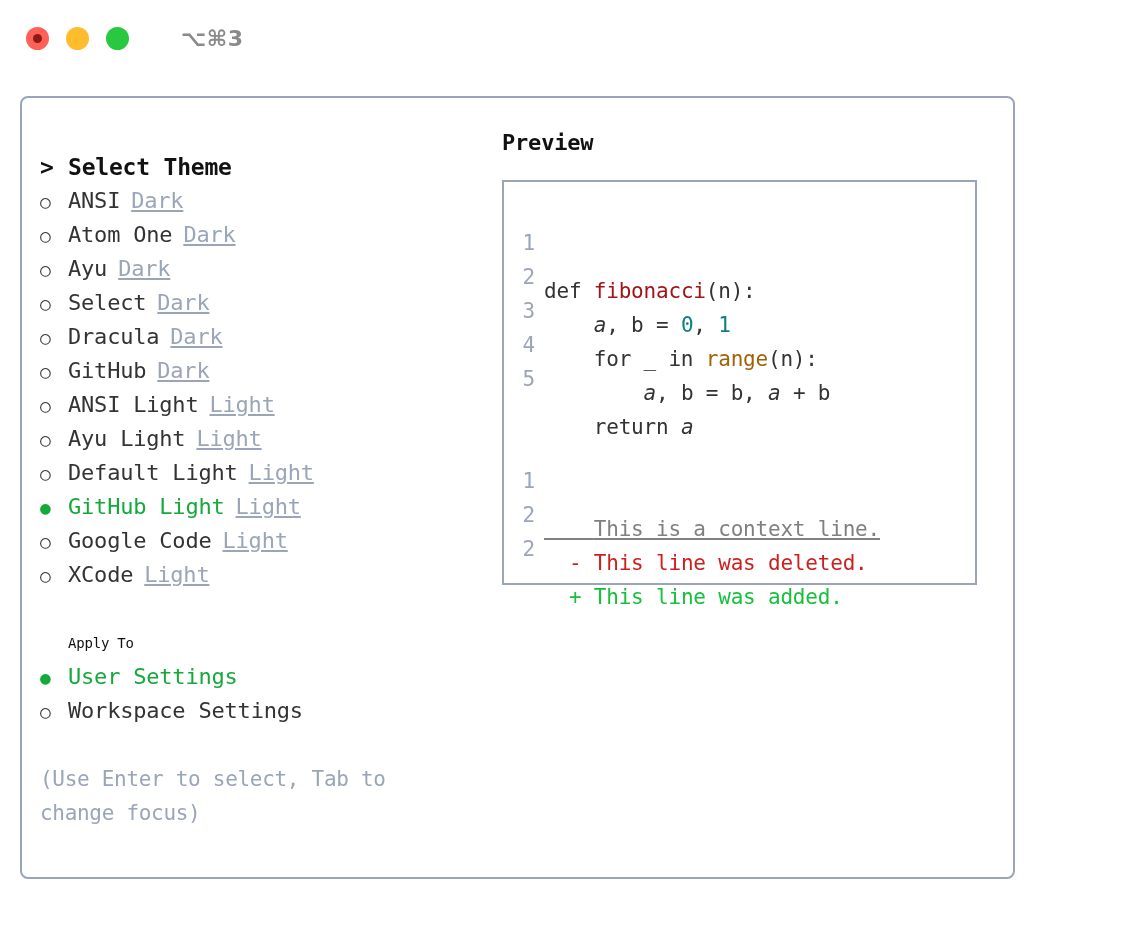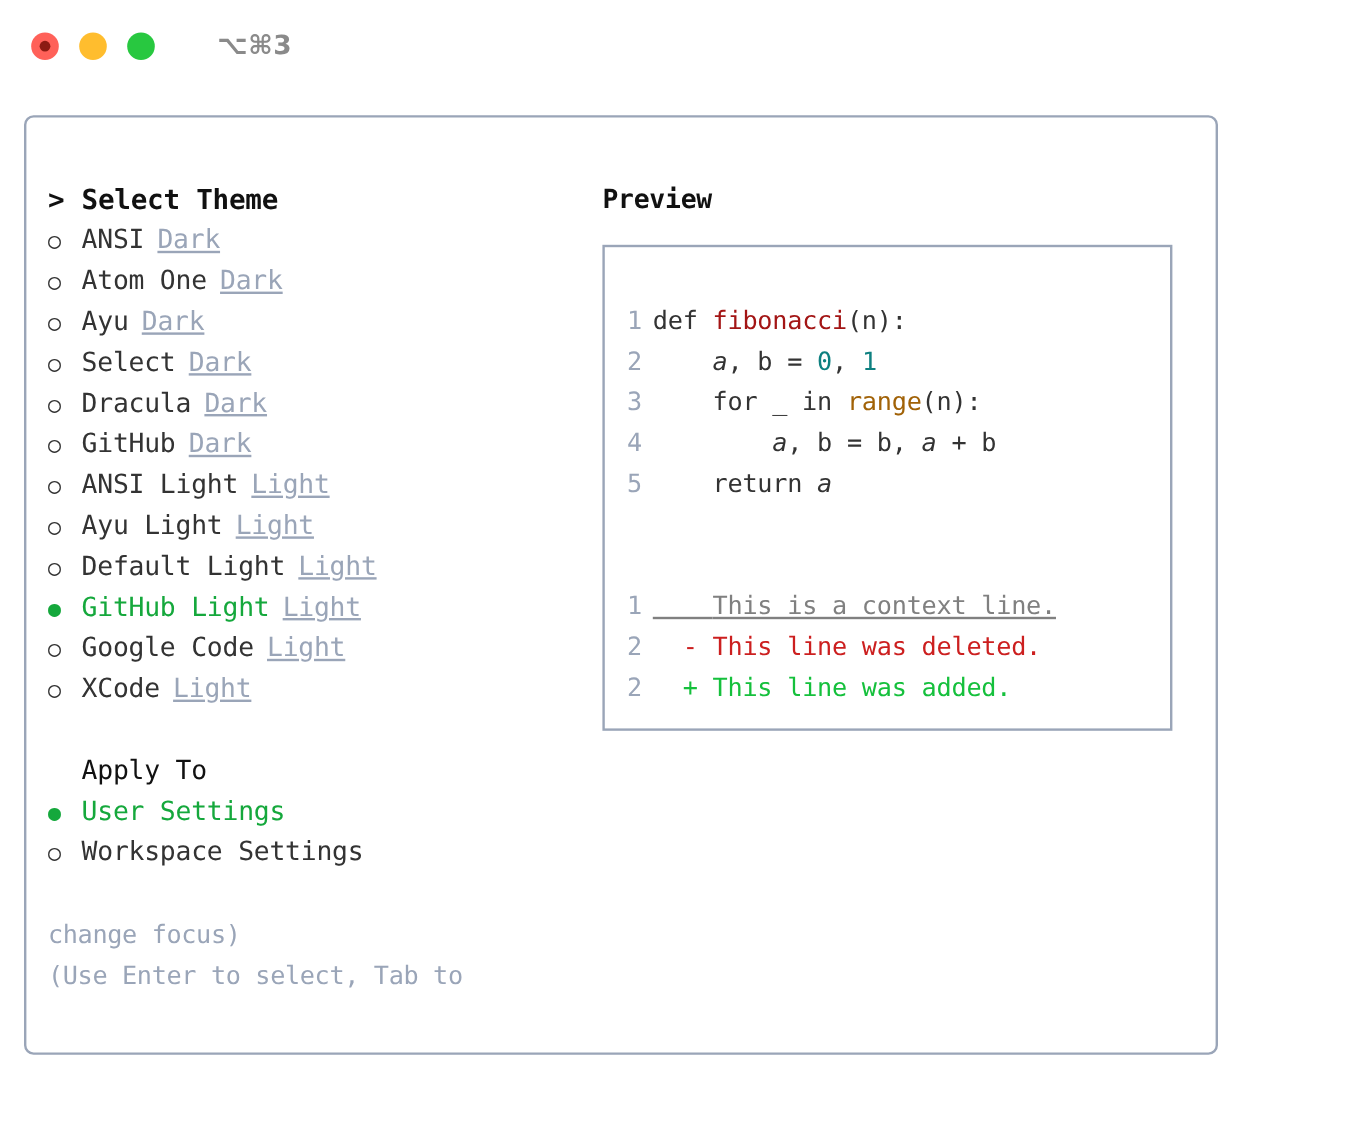--- a/index.html
+++ b/index.html
@@ -130,21 +130,21 @@
   .opt-row .label { color: #333333; }
   .opt-row .variant {
     color: #9aa5b8;
     margin-left: 11px;
     text-decoration: underline;
   }
 
   .section-head {
     display: flex;
     align-items: baseline;
-    font-size: 22px;
+    font-size: 14px;
     height: 34px;
     line-height: 34px;
     color: #111111;
     letter-spacing: -0.2px;
   }
   .section-head .marker {
     width: 28px;
     flex: 0 0 28px;
   }
 
@@ -154,21 +154,21 @@
     margin-top: 34px;
     font-size: 21px;
     line-height: 34px;
     color: #9aa5b8;
     width: 400px;
     letter-spacing: -0.3px;
   }
 
   
   .right-col {
-    padding: 52px 0 0 0;
+    padding: 28px 0 0 0;
     box-sizing: border-box;
     flex: 1;
   }
   .preview-title {
     font-size: 22px;
     font-weight: 700;
     color: #111111;
     height: 34px;
     line-height: 34px;
     margin-left: 0;
@@ -193,21 +193,21 @@
     letter-spacing: -0.2px;
   }
   .lineno {
     width: 40px;
     flex: 0 0 40px;
     text-align: right;
     color: #9aa5b8;
     padding-right: 9px;
     box-sizing: border-box;
   }
-  .code-text { color: #333333; }
+  .code-text { color: #333333; margin-top: 48px; }
 
   .tok-plain { color: #333333; }
   .tok-func  { color: #a31515; }
   .tok-num   { color: #0e8080; }
   .tok-call  { color: #a16207; }
   .tok-var   { color: #333333; font-style: italic; }
 
   .blank-line { height: 34px; }
 
   .diff-context .code-text { color: #808080; text-decoration: underline; }
@@ -315,22 +315,22 @@
               <span class="marker">●</span>
               <span class="label">User Settings</span>
             </div>
             <div class="opt-row">
               <span class="marker">○</span>
               <span class="label">Workspace Settings</span>
             </div>
           </div>
 
         <div class="hint">
+          <div>(Use Enter to select, Tab to</div>
           <div>change focus)</div>
-          <div>(Use Enter to select, Tab to</div>
         </div>
 
       </div>
 
       <div class="right-col">
         <div class="preview-title">Preview</div>
         <div class="code-box">
           <div id="code-lines">
               <div class="code-line"><span class="lineno">1</span><span class="code-text"><span class="tok-plain">def </span><span class="tok-func">fibonacci</span><span class="tok-plain">(n):</span></span></div>
               <div class="code-line"><span class="lineno">2</span><span class="code-text"><span class="tok-plain">    </span><span class="tok-var">a</span><span class="tok-plain">, b = </span><span class="tok-num">0</span><span class="tok-plain">, </span><span class="tok-num">1</span></span></div>

